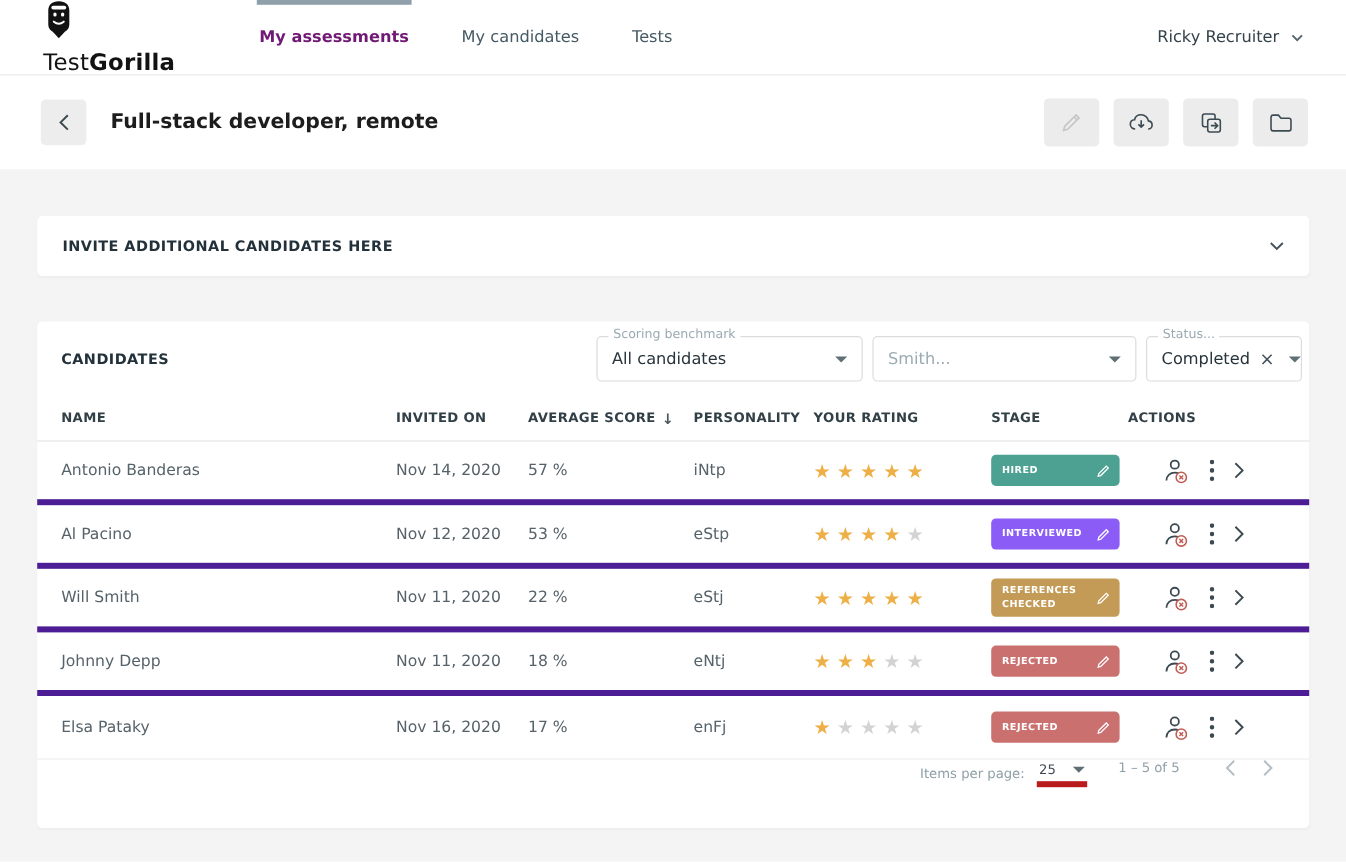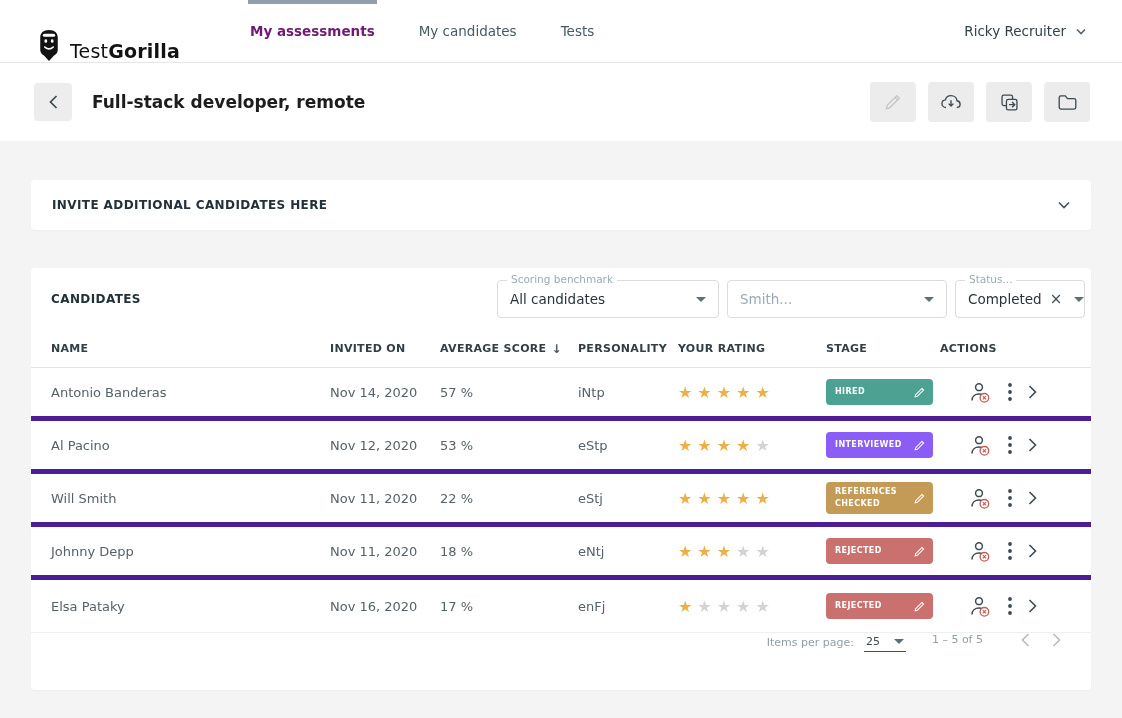--- a/index.html
+++ b/index.html
@@ -1,21 +1,21 @@
 <!DOCTYPE html>
 <html><head>
 <meta charset="utf-8">
 <style>
   * { margin:0; padding:0; box-sizing:border-box; }
   html,body { width:1122px; height:718px; }
   body { font-family:"DejaVu Sans","Liberation Sans",sans-serif; background:#f4f4f4; color:#37474f; overflow:hidden; }
 
   
   .navbar { height:63px; background:#fff; border-bottom:1px solid #e6e6e6; display:flex; align-items:stretch; padding:0 36px; }
-  .brand { display:flex; align-items:flex-end; gap:8px; margin-right:70px; }
+  .brand { display:flex; align-items:flex-start; gap:8px; margin-right:70px;flex-direction:column; }
   .brand-text { font-size:19px; color:#121212; letter-spacing:.2px; }
   .brand-text b { font-weight:bold; }
   .nav-items { display:flex; align-items:stretch; gap:44px; }
   .nav-item { display:flex; align-items:center; position:relative; font-size:13.5px; color:#455a64; cursor:pointer; }
   .nav-item.active { font-weight:bold; color:#701a75; }
   .nav-item.active::before { content:""; position:absolute; top:0; left:-2px; right:-2px; height:4px; background:#8fa0aa; }
   .nav-spacer { flex:1; }
   .user-menu { display:flex; align-items:center; gap:10px; font-size:13.5px; color:#33424a; cursor:pointer; }
 
   
@@ -62,21 +62,21 @@
   .star { color:#d3d3d3; cursor:pointer; }
   .star.on { color:#edaf46; }
   .badge { width:107px; min-height:26px; border-radius:4px; color:#fff; display:flex; align-items:center; justify-content:space-between; padding:4px 7px 4px 9px; cursor:pointer; }
   .badge-text { font-size:8px; font-weight:bold; letter-spacing:.4px; line-height:1.5; max-width:72px; }
   .row-actions { display:flex; align-items:center; gap:16px; padding-left:28px; }
   .row-actions .act { background:none; border:none; cursor:pointer; display:flex; align-items:center; justify-content:center; padding:0; }
 
   
   .table-footer { height:57px; display:flex; align-items:flex-start; justify-content:flex-end; gap:26px; padding-right:30px; font-size:11px; color:#90a0a8; }
   .ipp { display:flex; align-items:center; gap:10px; }
-  .ipp-select { display:flex; align-items:center; gap:14px; border-bottom:1px solid #b91c1c; padding:2px 2px 3px; color:#3c4a52; cursor:pointer; }
+  .ipp-select { display:flex; align-items:center; gap:14px; border-bottom:5px solid #b91c1c; padding:2px 2px 3px; color:#3c4a52; cursor:pointer; }
   .ipp-caret { width:0; height:0; border-left:5px solid transparent; border-right:5px solid transparent; border-top:5px solid #5f6f76; }
   .pager { display:flex; gap:22px; margin-left:12px; }
   .pager .act { background:none; border:none; cursor:pointer; padding:0; }
 </style>
 </head>
 <body>
 
 <header class="navbar">
   <div class="brand">
     <span style="display:flex;">

